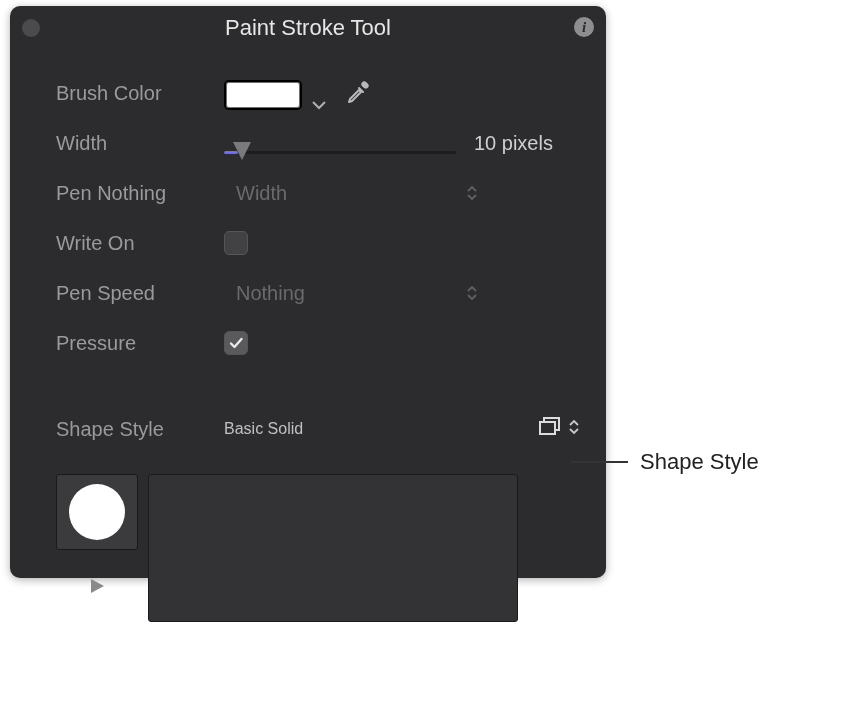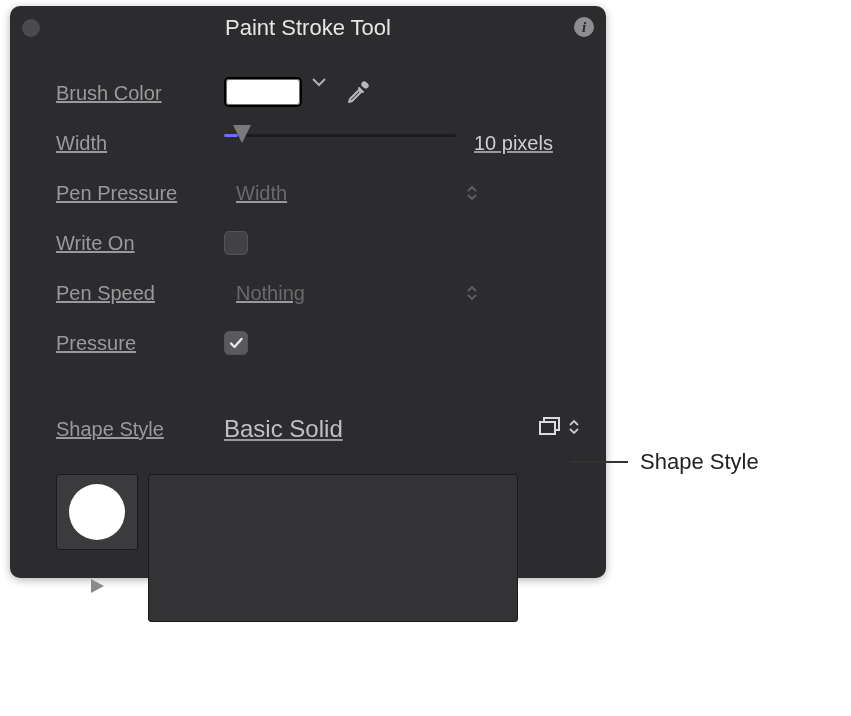--- a/index.html
+++ b/index.html
@@ -59,37 +59,36 @@
       align-items: center;
       justify-content: center;
       font-style: italic;
       font-family: Georgia, serif;
       font-size: 15px;
       color: #2c2c2e;
       font-weight: bold;
     }
     .panel-body {
       padding: 18px 18px 0 46px;
-      text-decoration: underline;
     }
     .row {
       display: flex;
       align-items: center;
       min-height: 50px;
     }
     .label-col {
       width: 168px;
       flex-shrink: 0;
       font-size: 20px;
       color: #9a9a9c;
     }
     .control-col {
       flex: 1;
       display: flex;
-      align-items: flex-start;
+      align-items: flex-end;
     }
 
     
     .color-well {
       width: 78px;
       height: 30px;
       background: #ffffff;
       border: 2px solid #000;
       border-radius: 5px;
       box-shadow: inset 0 0 0 1px #6e6e70;
@@ -181,21 +180,21 @@
     }
     .shape-style-control {
       flex: 1;
       display: flex;
       align-items: center;
       justify-content: space-between;
       padding-right: 8px;
     }
     .shape-style-name {
       color: #c0c0c2;
-      font-size: 24px;
+      font-size: 16px;
     }
     .shape-style-menu {
       display: flex;
       align-items: center;
       gap: 6px;
     }
 
     
     .preview-row {
       display: flex;
@@ -294,21 +293,21 @@
         <div class="slider-wrap">
           <div class="slider-track"></div>
           <div class="slider-fill"></div>
           <div class="slider-thumb"></div>
         </div>
         <div class="slider-value">10 pixels</div>
       </div>
     </div>
 
     <div class="row">
-      <div class="label-col">Pen Pressure</div>
+      <div class="label-col">Pen Nothing</div>
       <div class="control-col">
         <div class="dropdown">
           <span>Width</span>
           <span class="updown-arrows">
             <svg width="12" height="18" viewBox="0 0 12 18">
                 <path d="M2 7 L6 3 L10 7 M2 11 L6 15 L10 11" fill="none" stroke="#8a8a8c" stroke-width="1.8"></path>
               </svg>
           </span>
         </div>
       </div>

